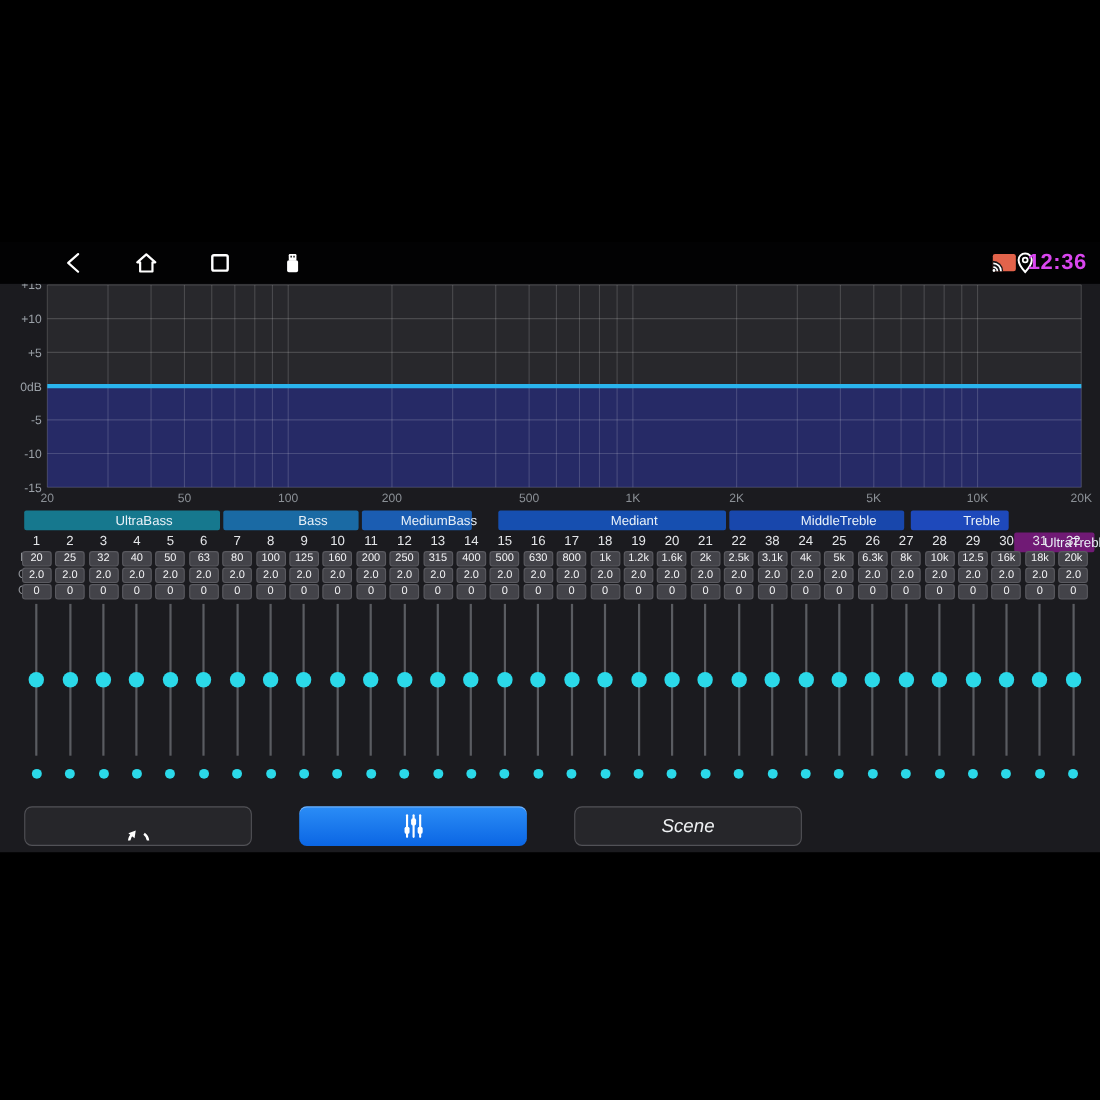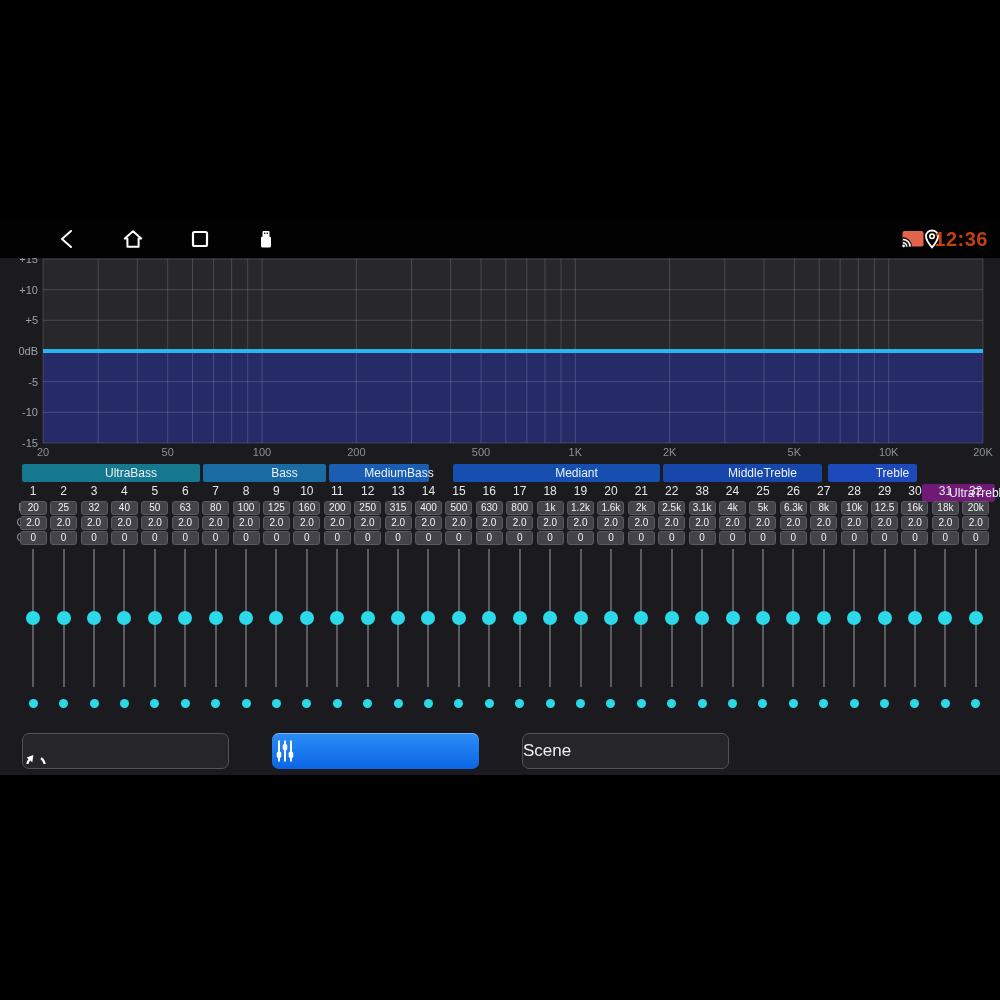--- a/index.html
+++ b/index.html
@@ -16,24 +16,24 @@
   #f-row{top:242px;height:15px;}
   #q-row{top:257px;height:15px;}
   #g-row{top:272px;height:15px;}
   .chip{width:27px;height:14px;line-height:12px;border-radius:3px;background:#434349;border:1px solid #5a5a60;font-size:10px;color:#f2f2f4;text-align:center;}
   .rowlab{position:absolute;left:12px;width:16px;height:15px;line-height:15px;font-size:11px;color:#8e9196;text-align:right;}
   #sliders-row{top:291px;height:138px;}
   .track{position:absolute;left:calc(50% - 1px);top:0;bottom:0;width:2px;background:#5a5c61;}
   .knob{position:absolute;left:50%;top:50%;transform:translate(-50%,-50%);width:14px;height:14px;border-radius:50%;background:#2bd9e9;}
   #dots-row{top:440px;height:10px;}
   .dot{width:9px;height:9px;border-radius:50%;background:#2bd9e9;}
-  .btn{position:absolute;top:475px;width:207px;height:36px;border-radius:7px;display:flex;align-items:center;font-size:17px;color:#eef0f2;cursor:pointer;}
+  .btn{position:absolute;top:475px;width:207px;height:36px;border-radius:7px;display:flex;align-items:center;justify-content:center;font-size:17px;color:#eef0f2;cursor:pointer;font-style:italic;}
   .btn.dark{background:#26262a;border:1px solid #525257;}
   .btn.blue{background:linear-gradient(180deg,#2b8df6,#0b66e4);box-shadow:inset 0 1px 0 rgba(255,255,255,.35);}
-  #time{position:absolute;right:12px;top:50%;transform:translateY(-50%);color:#c2410c;font-size:20px;font-weight:700;letter-spacing:.5px;}
+  #time{position:absolute;right:12px;top:50%;transform:translateY(-50%);color:#d946ef;font-size:20px;font-weight:700;letter-spacing:.5px;}
 </style>
 </head>
 <body>
 
 <div id="screen">
 
   <div id="statusbar">
     <svg class="sb-ic" style="left:56px" width="22" height="24" viewBox="0 0 22 24">
       <path d="M15 4 L6 12 L15 20" fill="none" stroke="#fff" stroke-width="2" stroke-linejoin="round" stroke-linecap="round"></path>
     </svg>

